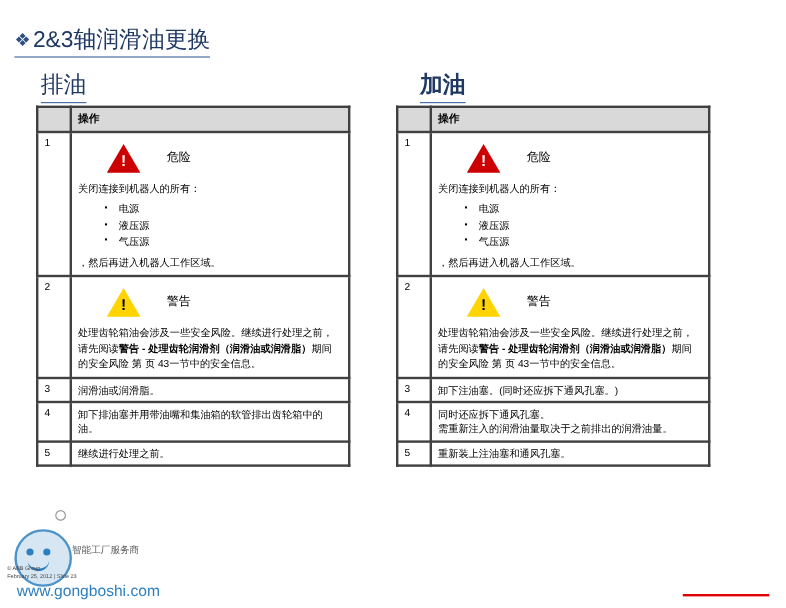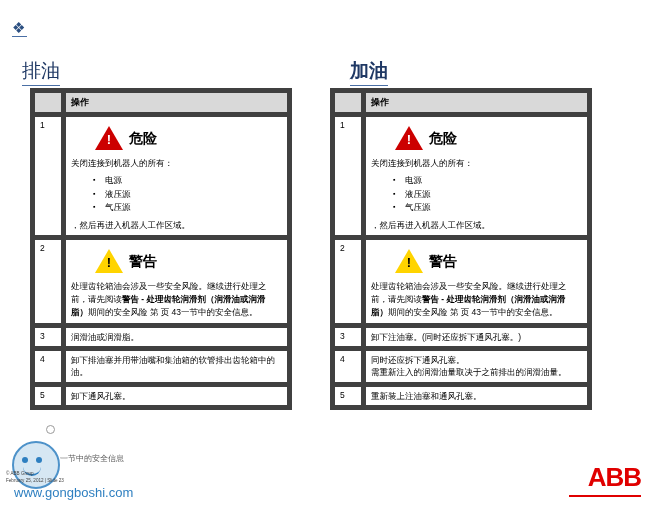--- a/index.html
+++ b/index.html
@@ -44,36 +44,36 @@
   }
   
   .sec-head {
     position: absolute;
     font-size: 19px;
     color: #1f3864;
     border-bottom: 1px solid #4a6fa5;
     padding-bottom: 1px;
     white-space: nowrap;
   }
-  .sec-left { left: 22px; top: 58px; }
+  .sec-left { left: 34px; top: 58px; }
   .sec-right { left: 350px; top: 58px; font-weight: bold; }
 
   
   .tbl {
     position: absolute;
     border-collapse: collapse;
     font-size: 8.5px;
     color: #000000;
     background: #ffffff;
     table-layout: fixed;
   }
   .tbl.left { left: 30px; top: 88px; width: 262px; }
   .tbl.right { left: 330px; top: 88px; width: 262px; }
   .tbl td, .tbl th {
-    border: 5px solid #404040;
+    border: 2px solid #404040;
     vertical-align: top;
     padding: 3px 5px;
   }
   .tbl th {
     background: #d9d9d9;
     text-align: left;
     font-weight: bold;
     font-size: 9px;
     height: 12px;
   }
@@ -91,23 +91,23 @@
   }
   .wtitle {
     display: flex;
     align-items: center;
     justify-content: flex-start;
     margin-left: 24px;
     margin-bottom: 7px;
     margin-top: 4px;
   }
   .wtitle .label {
-    font-weight: bold;
-    font-size: 14px;
-    margin-left: 6px;
+    font-weight: normal;
+    font-size: 10px;
+    margin-left: 22px;
   }
   .tri {
     width: 0; height: 0;
     border-left: 14px solid transparent;
     border-right: 14px solid transparent;
     position: relative;
     display: inline-block;
   }
   .tri.danger {
     border-bottom: 24px solid #cc0000;
@@ -242,20 +242,21 @@
     border-radius: 50%;
   }
 </style>
 </head>
 <body>
 
 <div class="slide">
 
   <div class="title-row">
     <span class="title-bullet">❖</span>
+    <span class="title-text">2&amp;3轴润滑油更换</span>
   </div>
 
   <div class="sec-head sec-left">排油</div>
   <div class="sec-head sec-right">加油</div>
 
   <table class="tbl left">
     <thead>
       <tr>
         <th class="col-num"></th>
         <th>操作</th>
@@ -299,21 +300,21 @@
       <tr>
         <td class="col-num cell-num">3</td>
         <td class="cell-body">润滑油或润滑脂。</td>
       </tr>
       <tr>
         <td class="col-num cell-num">4</td>
         <td class="cell-body">卸下排油塞并用带油嘴和集油箱的软管排出齿轮箱中的油。</td>
       </tr>
       <tr>
         <td class="col-num cell-num">5</td>
-        <td class="cell-body">卸下通风孔塞。</td>
+        <td class="cell-body">继续进行处理之前。</td>
       </tr>
     </tbody>
   </table>
 
   <table class="tbl right">
     <thead>
       <tr>
         <th class="col-num"></th>
         <th>操作</th>
       </tr>
@@ -371,25 +372,24 @@
 
   <div class="small-circle-mark"></div>
 
   <div class="wm">
     <div class="wm-circle"></div>
     <div class="wm-face">
       <span class="eye l"></span>
       <span class="eye r"></span>
       <span class="mouth"></span>
     </div>
-    <div class="wm-text">一节中的安全信息</div>
+    <div class="wm-text">智能工厂服务商</div>
     <div class="wm-url">www.gongboshi.com</div>
   </div>
 
   <div class="footer-meta">
     <div>© ABB Group</div>
     <div>February 25, 2012 | Slide 23</div>
   </div>
 
-  <div class="abb">ABB</div>
   <div class="abb-underline"></div>
 
 </div>
 
 </body></html>

